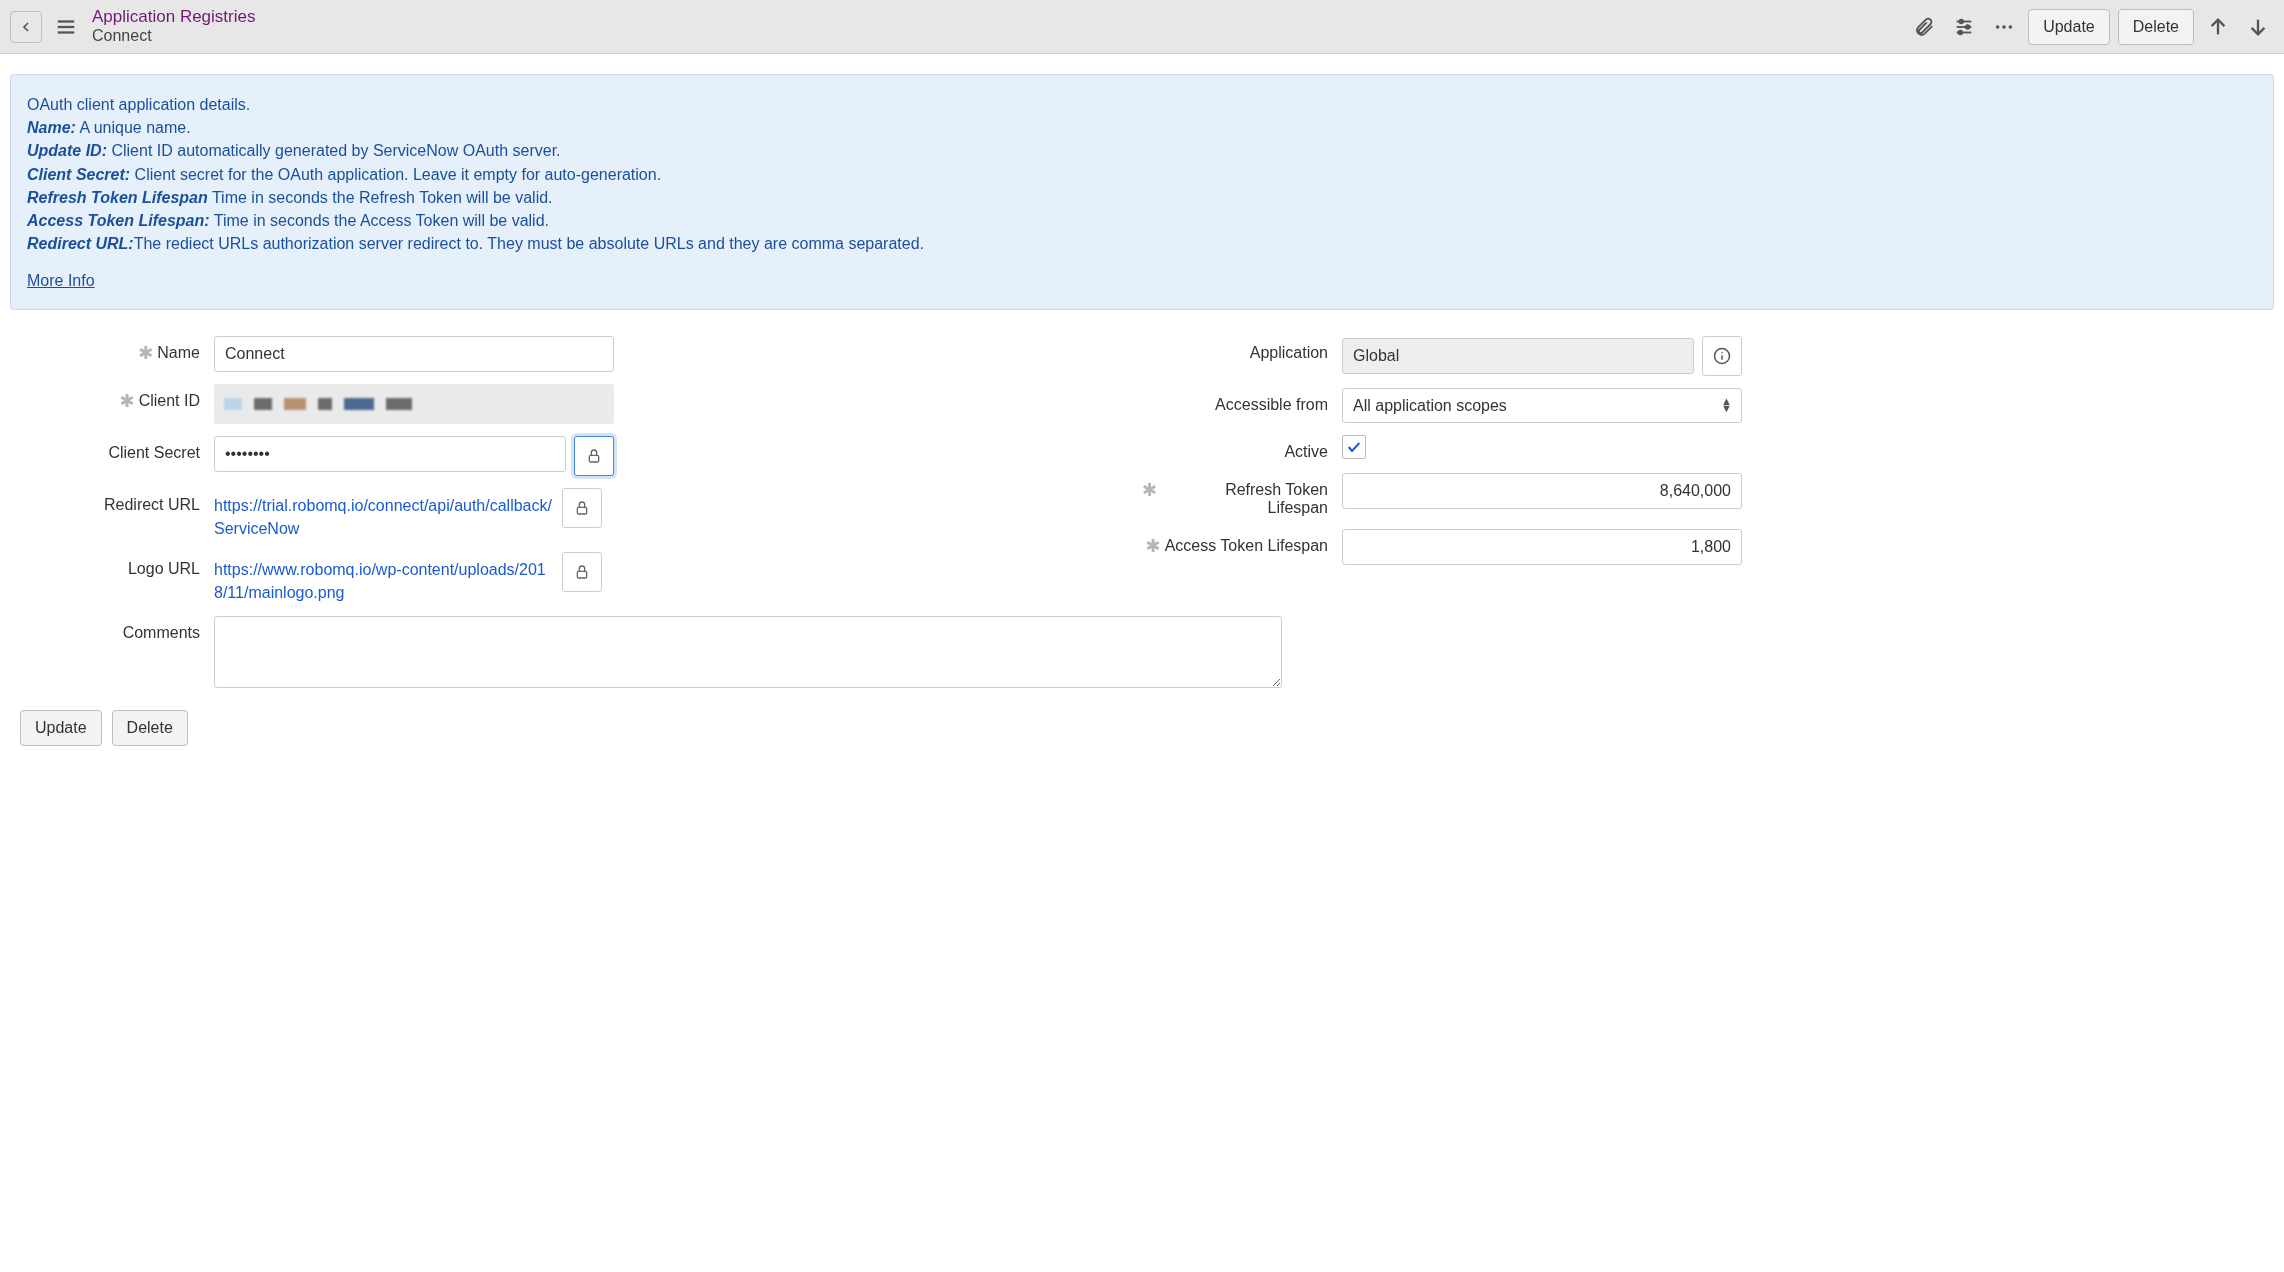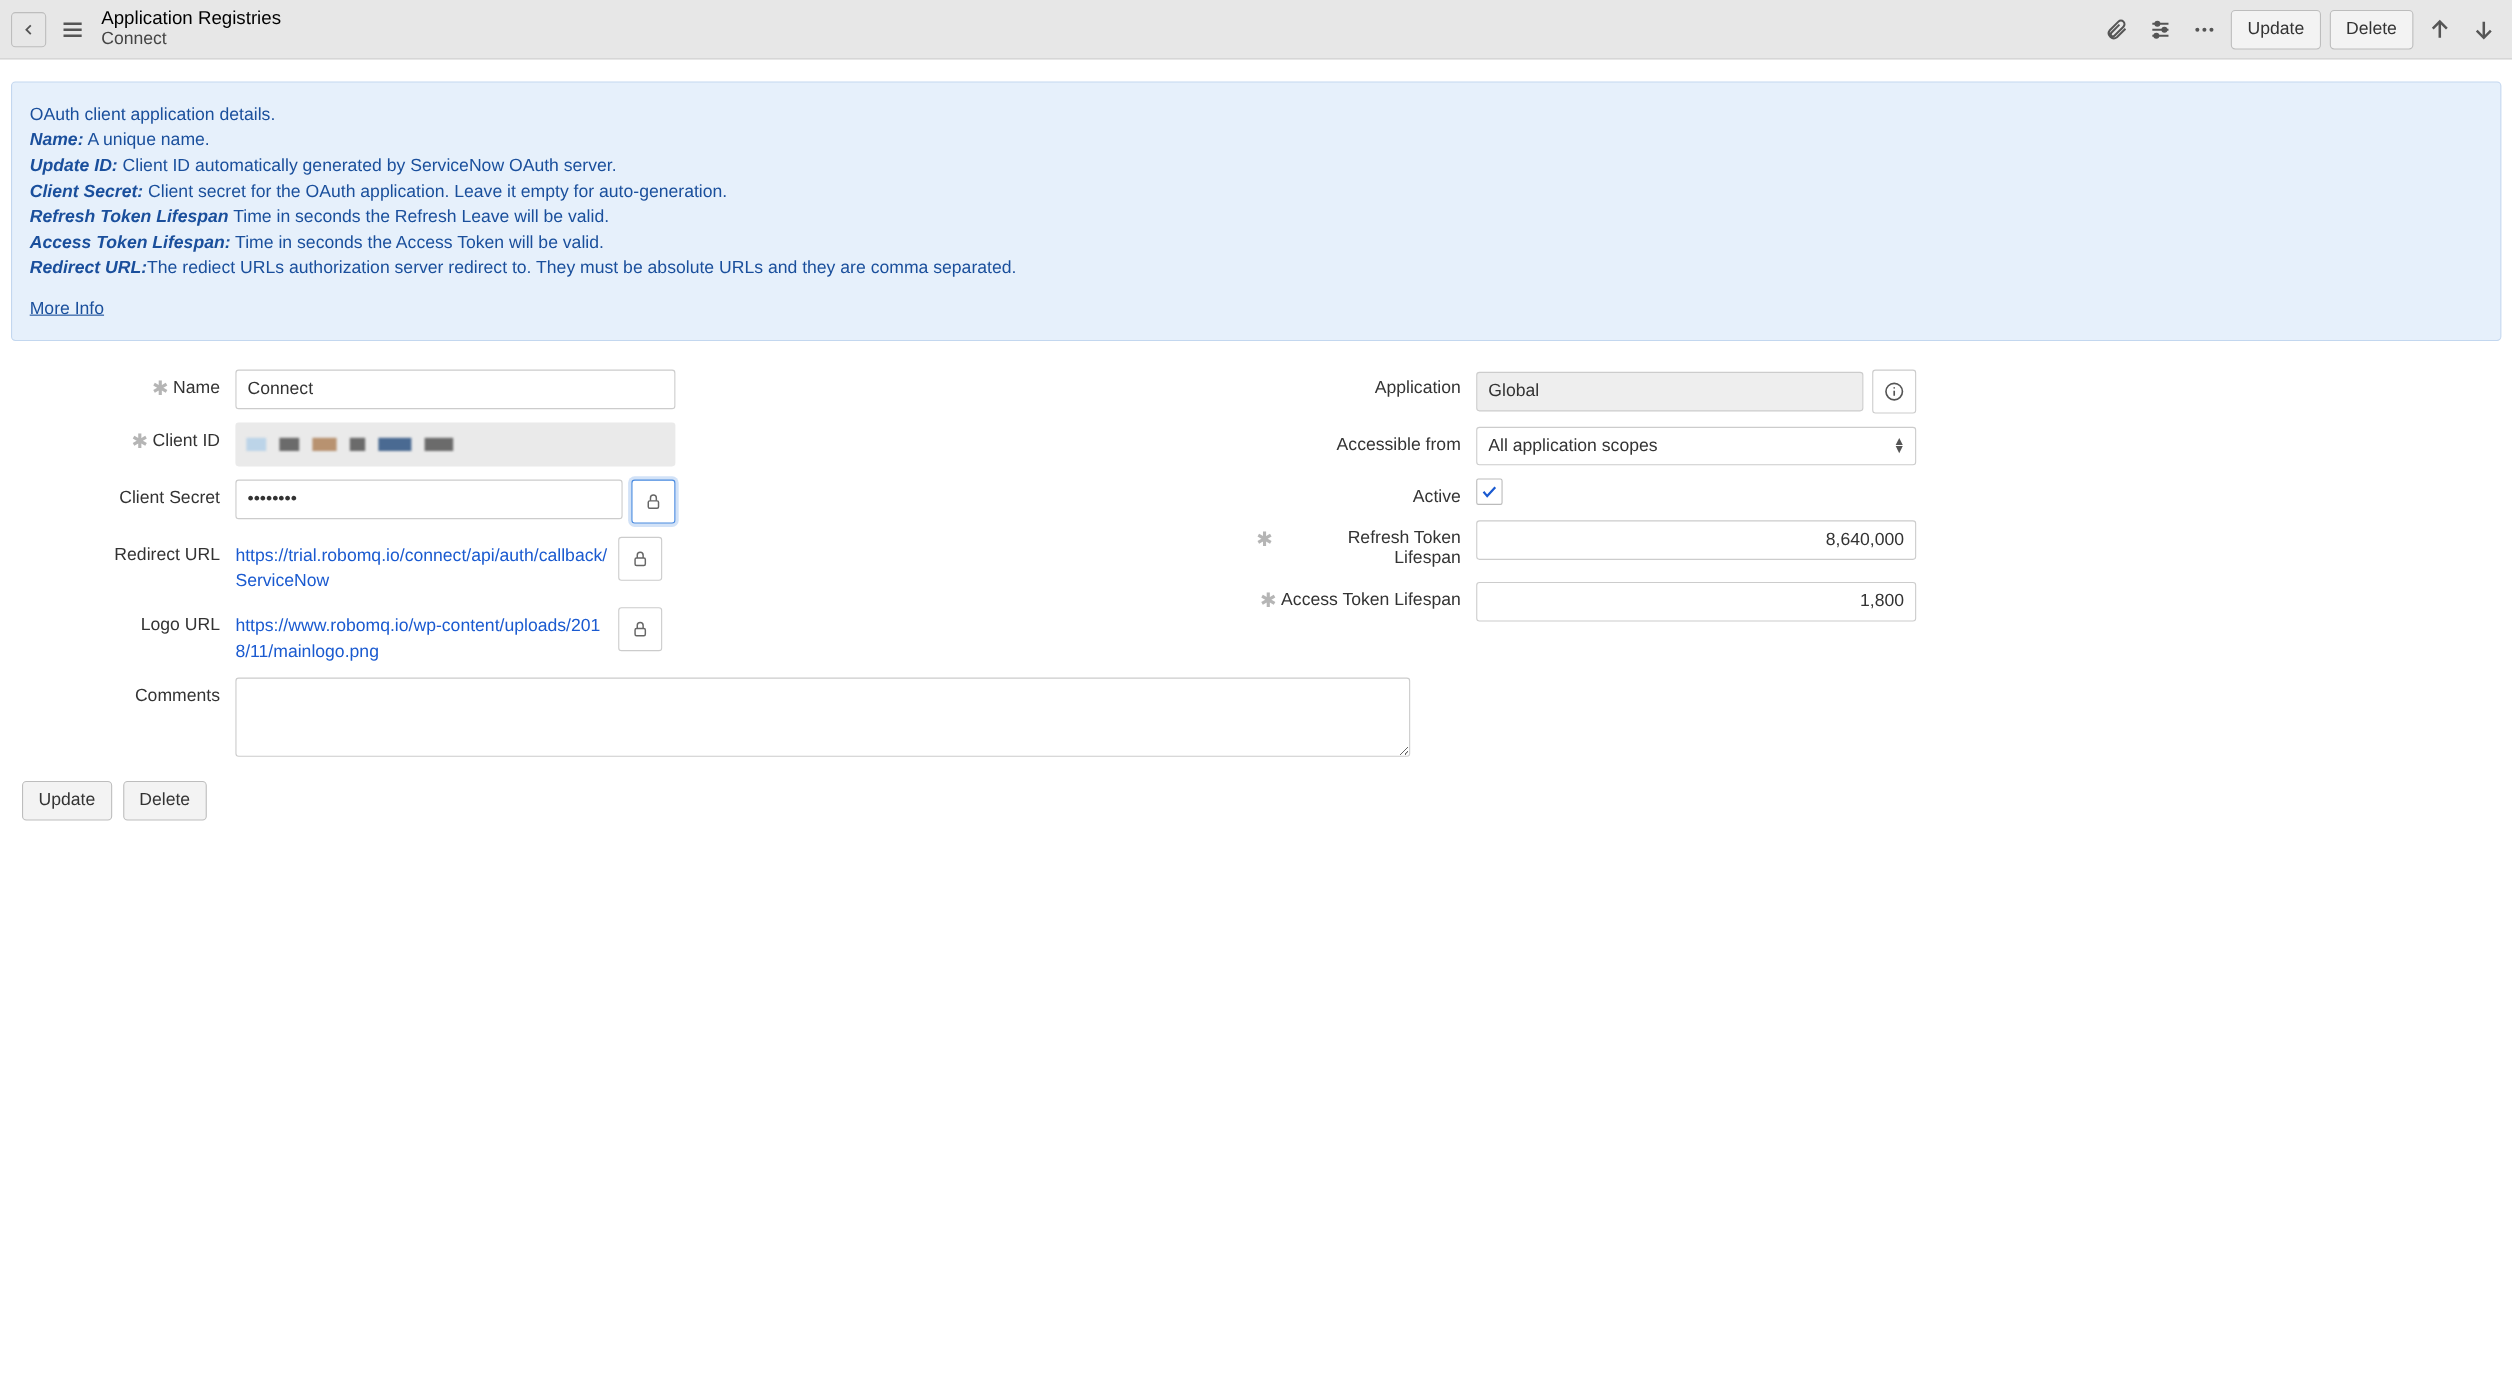--- a/index.html
+++ b/index.html
@@ -29,21 +29,21 @@
     border: none;
     border-radius: 4px;
     cursor: pointer;
     color: #555;
   }
   .icon-btn.boxed {
     border: 1px solid #bdbdbd;
     background: #e7e7e7;
   }
   .header-title { margin-left: 2px; line-height: 1.1; }
-  .header-title .t1 { font-size: 17px; color: #000000; }
+  .header-title .t1 { font-size: 17px; color: #701a75; }
   .header-title .t2 { font-size: 16px; color: #444; }
   .header-spacer { flex: 1; }
   .btn {
     border: 1px solid #bdbdbd;
     background: #f3f3f3;
     border-radius: 4px;
     padding: 8px 14px;
     font-size: 16px;
     color: #333;
     cursor: pointer;
@@ -241,21 +241,21 @@
   </button>
 </div>
 
 <div class="page">
 
   <div class="info-box">
     <div>OAuth client application details.</div>
     <div><b>Name:</b><span> A unique name.</span></div>
     <div><b>Update ID:</b><span> Client ID automatically generated by ServiceNow OAuth server.</span></div>
     <div><b>Client Secret:</b><span> Client secret for the OAuth application. Leave it empty for auto-generation.</span></div>
-    <div><b>Refresh Token Lifespan</b><span> Time in seconds the Refresh Leave will be valid.</span></div>
+    <div><b>Refresh Token Lifespan</b><span> Time in seconds the Refresh Token will be valid.</span></div>
     <div><b>Access Token Lifespan:</b><span> Time in seconds the Access Token will be valid.</span></div>
     <div><b>Redirect URL:</b><span>The rediect URLs authorization server redirect to. They must be absolute URLs and they are comma separated.</span></div>
     <a class="more-info">More Info</a>
   </div>
 
   <div class="form">
     <div class="col">
 
       <div class="frow">
         <div class="flabel">

